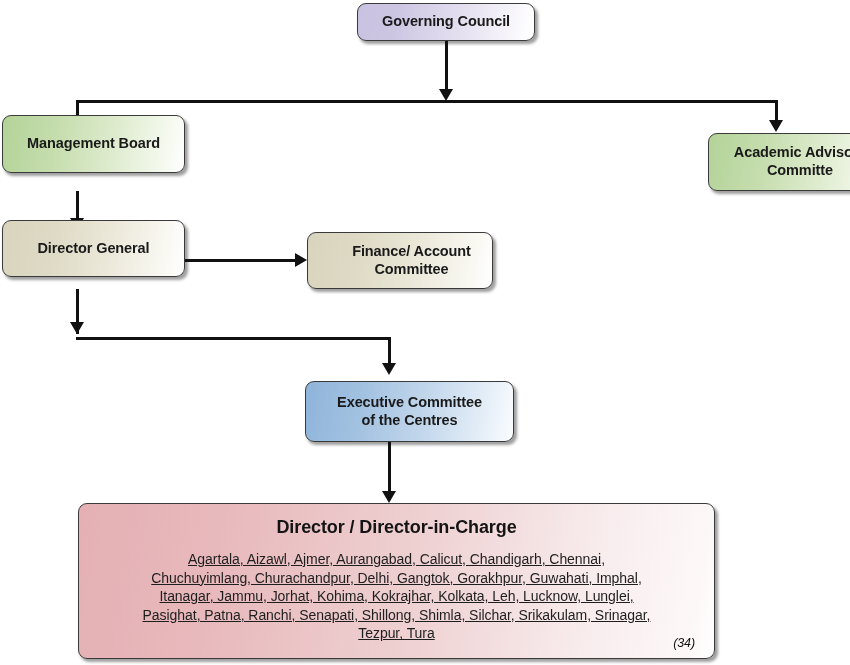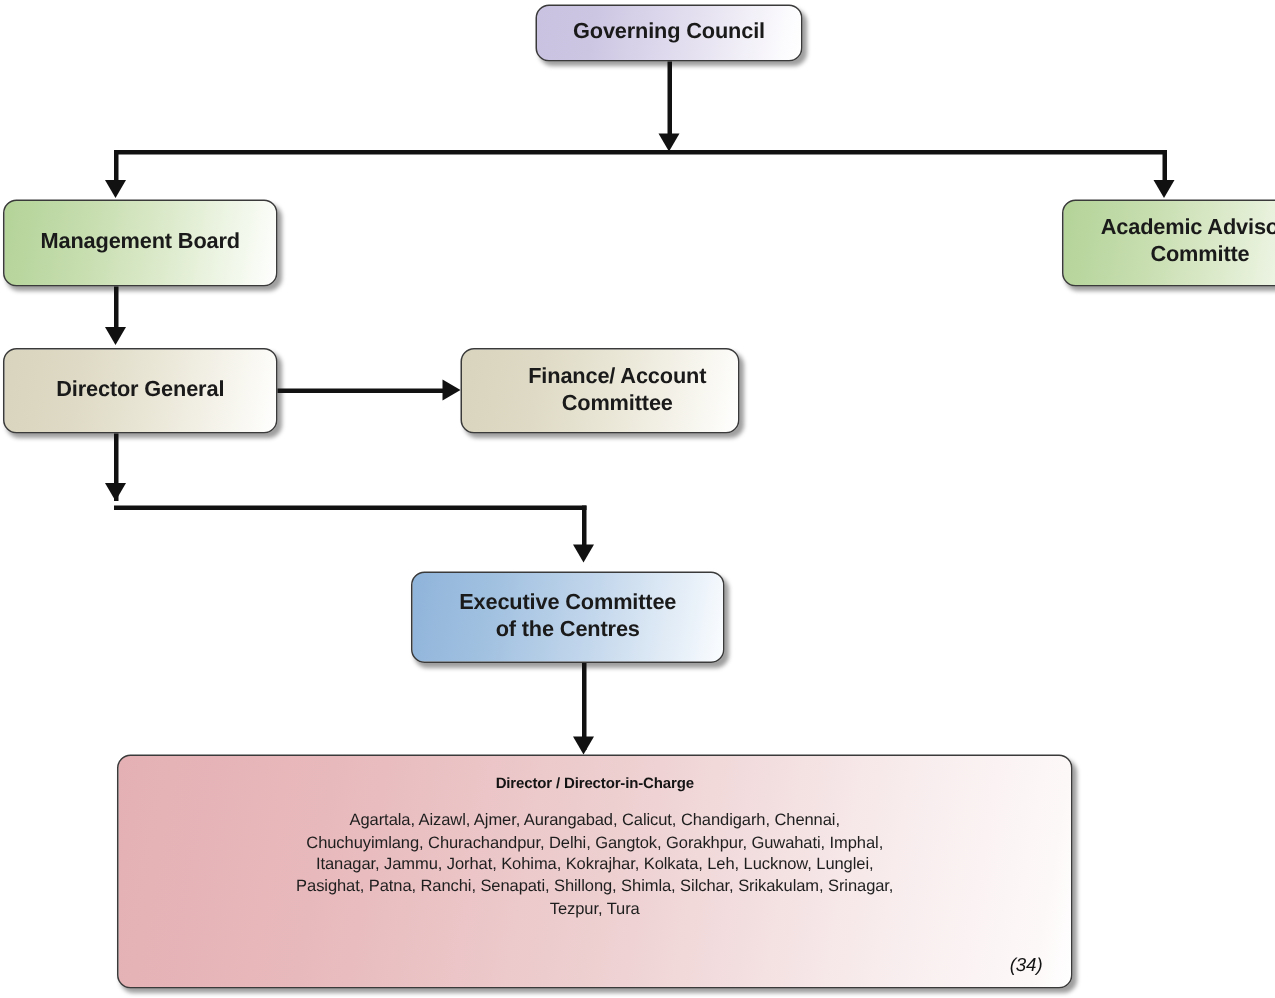--- a/index.html
+++ b/index.html
@@ -49,32 +49,33 @@
   .n-directors  { background: linear-gradient(100deg, #e4b0b4 0%, #e8b9bc 22%, #eed0d1 52%, #f8eced 80%, #fdf8f8 96%, #ffffff 100%); }
 
   
   .n-directors {
     display: block;
     text-align: center;
     padding: 13px 16px 6px 16px;
   }
   .dir-title {
     font-weight: bold;
-    font-size: 10px;
+    font-size: 18px;
     color: #141414;
     margin-bottom: 11px;
     letter-spacing: -0.1px;
   }
   .dir-list {
     font-weight: normal;
-    font-size: 11px;
+    font-size: 14px;
     color: #1e1e1e;
     line-height: 1.33;
     white-space: pre-line;
     letter-spacing: -0.05px;
+    text-decoration: underline;
   }
   .dir-count {
     position: absolute;
     right: 19px;
     bottom: 7px;
     font-weight: normal;
     font-style: italic;
     font-size: 12.5px;
     color: #141414;
   }
@@ -112,51 +113,51 @@
   <div class="arrow-down" style="left:439px; top:89px;"></div>
 
   <div class="conn conn-h" style="left:76px; top:100px; width:702px; height:3px;"></div>
 
   <div class="conn conn-v" style="left:76px; top:100px; width:3px; height:25px;"></div>
   <div class="arrow-down" style="left:70px; top:120px;"></div>
 
   <div class="conn conn-v" style="left:775px; top:100px; width:3px; height:25px;"></div>
   <div class="arrow-down" style="left:769px; top:120px;"></div>
 
-  <div class="node n-mgmt" style="left:2px; top:133px; width:183px; height:58px;">
+  <div class="node n-mgmt" style="left:2px; top:115px; width:183px; height:58px;">
     <span class="node-label">Management Board</span>
   </div>
 
   <div class="node n-academic" style="left:664px; top:133px; width:184px; height:58px;margin-left:44px;">
     <span class="node-label">Academic Advisory
 Committe</span>
   </div>
 
   <div class="conn conn-v" style="left:76px; top:191px; width:3px; height:30px;"></div>
   <div class="arrow-down" style="left:70px; top:218px;"></div>
 
-  <div class="node n-dirgen" style="left:2px; top:232px; width:183px; height:57px;">
+  <div class="node n-dirgen" style="left:2px; top:220px; width:183px; height:57px;">
     <span class="node-label">Director General</span>
   </div>
 
   <div class="conn conn-h" style="left:185px; top:259px; width:112px; height:3px;"></div>
   <div class="arrow-right" style="left:295px; top:253px;"></div>
 
   <div class="node n-finance" style="left:307px; top:232px; width:186px; height:57px;padding-left:31px;">
     <span class="node-label">Finance/ Account
 Committee</span>
   </div>
 
   <div class="conn conn-v" style="left:76px; top:289px; width:3px; height:45px;"></div>
   <div class="arrow-down" style="left:70px; top:322px;"></div>
   <div class="conn conn-h" style="left:76px; top:337px; width:315px; height:3px;"></div>
   <div class="conn conn-v" style="left:388px; top:337px; width:3px; height:32px;"></div>
   <div class="arrow-down" style="left:382px; top:363px;"></div>
 
-  <div class="node n-exec" style="left:274px; top:381px; width:209px; height:61px;">
+  <div class="node n-exec" style="left:305px; top:381px; width:209px; height:61px;">
     <span class="node-label">Executive Committee
 of the Centres</span>
   </div>
 
   <div class="conn conn-v" style="left:388px; top:442px; width:3px; height:58px;"></div>
   <div class="arrow-down" style="left:382px; top:491px;"></div>
 
   <div class="node n-directors" style="left:78px; top:503px; width:637px; height:156px;">
     <div class="dir-title">Director / Director-in-Charge</div>
     <div class="dir-list">Agartala, Aizawl, Ajmer, Aurangabad, Calicut, Chandigarh, Chennai,

